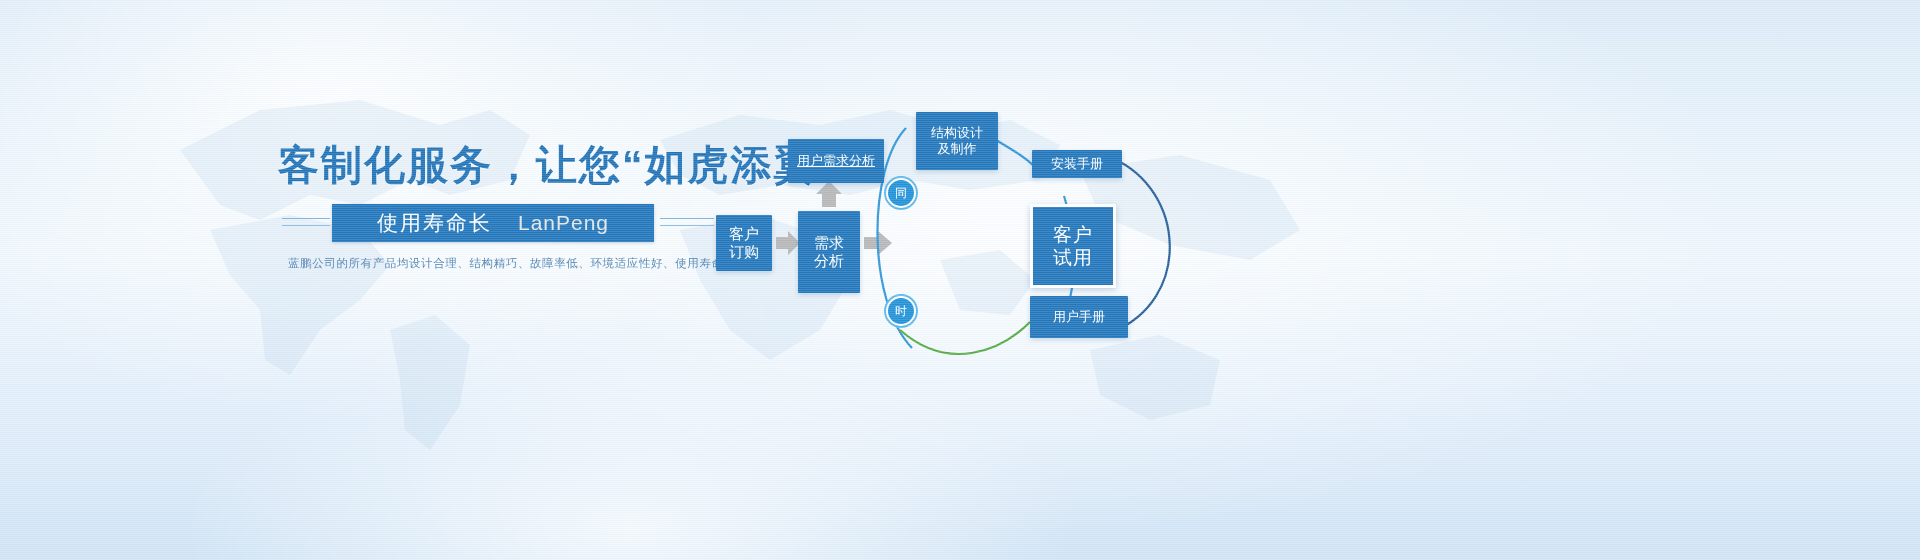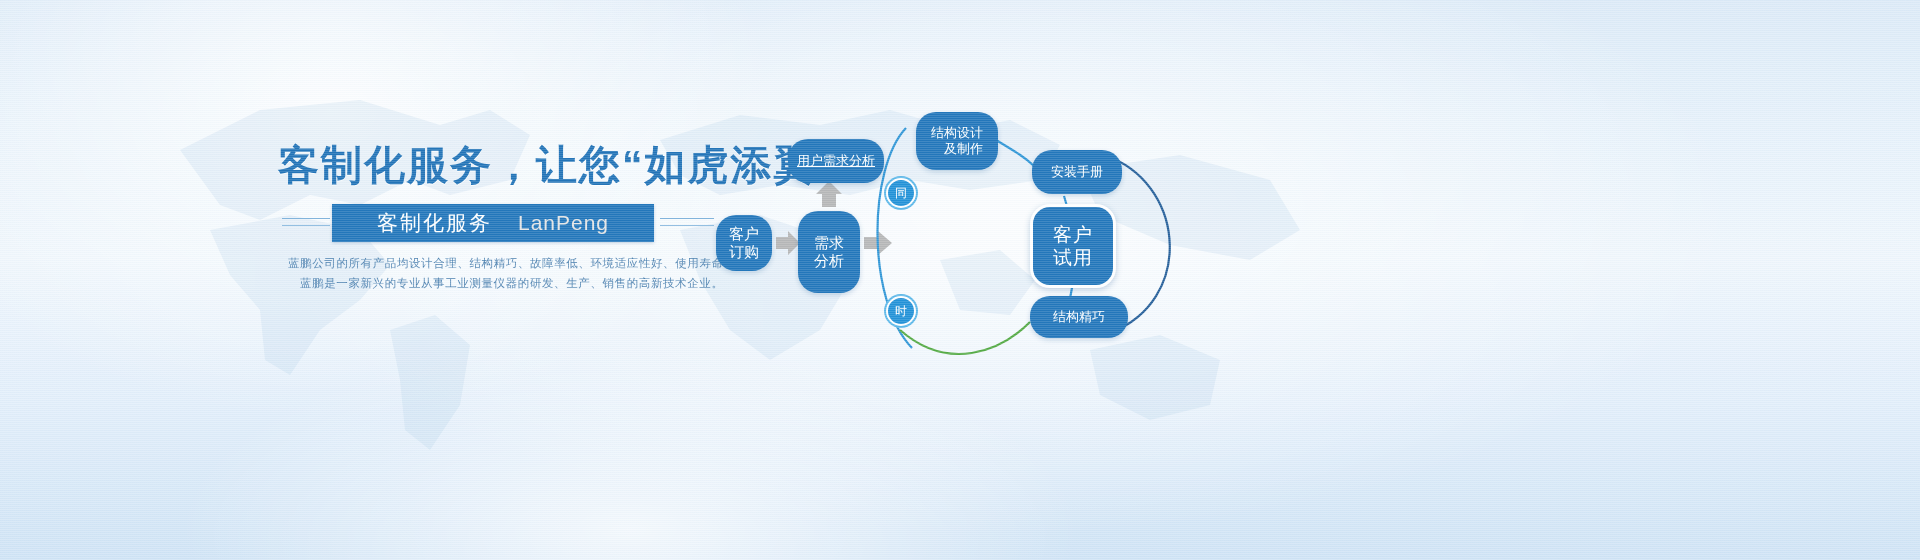--- a/index.html
+++ b/index.html
@@ -46,35 +46,35 @@
   .rule.r2{left:282px;top:225px;width:48px;}
   .rule.r3{left:660px;top:218px;width:54px;}
   .rule.r4{left:660px;top:225px;width:54px;}
 
   .desc{position:absolute;color:#4a7fae;font-size:11.5px;letter-spacing:.6px;white-space:nowrap;}
   .desc.l1{left:288px;top:256px;}
   .desc.l2{left:300px;top:276px;}
 
   
   .node{
-    position:absolute;background:#1b72b8;color:#fff;border-radius:20px;
-    display:flex;align-items:center;justify-content:center;text-align:right;
+    position:absolute;background:#1b72b8;color:#fff;border-radius:1px;
+    display:flex;align-items:center;justify-content:center;text-align:center;
     line-height:1.22;box-shadow:0 2px 5px rgba(20,80,140,.22);
     font-weight:500;
   }
   .node.framed{border:3px solid #ffffff;box-shadow:0 2px 6px rgba(20,80,140,.28);}
   .node.small{font-size:13px;}
   .node.med{font-size:15px;}
   .node.big{font-size:19px;letter-spacing:1px;}
 
   #n-user-req {left:788px; top:139px; width:96px;  height:44px;text-decoration:underline;}
   #n-order    {left:716px; top:215px; width:56px;  height:56px;}
   #n-analysis {left:798px; top:211px; width:62px;  height:82px;}
   #n-struct   {left:916px; top:112px; width:82px;  height:58px;}
-  #n-install  {left:1032px;top:150px; width:90px;  height:44px;}
+  #n-install  {left:1032px;top:150px; width:90px;  height:28px;}
   #n-trial    {left:1030px;top:204px; width:80px;  height:78px;}
   #n-manual   {left:1030px;top:296px; width:98px;  height:42px;}
   #n-soft     {left:916px; top:312px; width:84px;  height:62px;}
   #n-after    {left:1192px;top:204px; width:68px;  height:78px;}
 
   .badge{
     position:absolute;width:26px;height:26px;border-radius:50%;
     background:#1b8ed6;color:#fff;font-size:12px;
     display:flex;align-items:center;justify-content:center;
     border:2px solid #ffffff;box-shadow:0 0 0 2px #58b6e8;
@@ -106,26 +106,25 @@
   </svg>
 
   <div id="headline">客制化服务，让您“如虎添翼”</div>
 
   <div class="rule r1"></div>
   <div class="rule r2"></div>
   <div class="rule r3"></div>
   <div class="rule r4"></div>
 
   <div id="namebar">
-    <span class="cn">客制化服务</span>
+    <span class="cn">使用寿命长</span>
     <span class="en">LanPeng</span>
   </div>
 
   <div class="desc l1">蓝鹏公司的所有产品均设计合理、结构精巧、故障率低、环境适应性好、使用寿命长。</div>
-  <div class="desc l2">蓝鹏是一家新兴的专业从事工业测量仪器的研发、生产、销售的高新技术企业。</div>
 
   <svg id="flow-svg" viewBox="0 0 1920 560">
     <defs>
       <marker id="ah" markerWidth="9" markerHeight="9" refX="1" refY="4.5" orient="auto">
         <path d="M0,0 L9,4.5 L0,9 Z" fill="#b5b5b5"></path>
       </marker>
     </defs>
 
     <g fill="#b5b5b5">
       <path d="M776,237 L788,237 L788,231 L800,243 L788,255 L788,249 L776,249 Z"></path>
@@ -166,21 +165,21 @@
 
   <div class="node small" id="n-install">
     <span>安装手册</span>
   </div>
 
   <div class="node big framed" id="n-trial">
     <span>客户<br>试用</span>
   </div>
 
   <div class="node small" id="n-manual">
-    <span>结构精巧</span>
+    <span>用户手册</span>
   </div>
 
 
 
   <div class="badge" id="b-tong">
     <span>同</span>
   </div>
   <div class="badge" id="b-shi">
     <span>时</span>
   </div>

